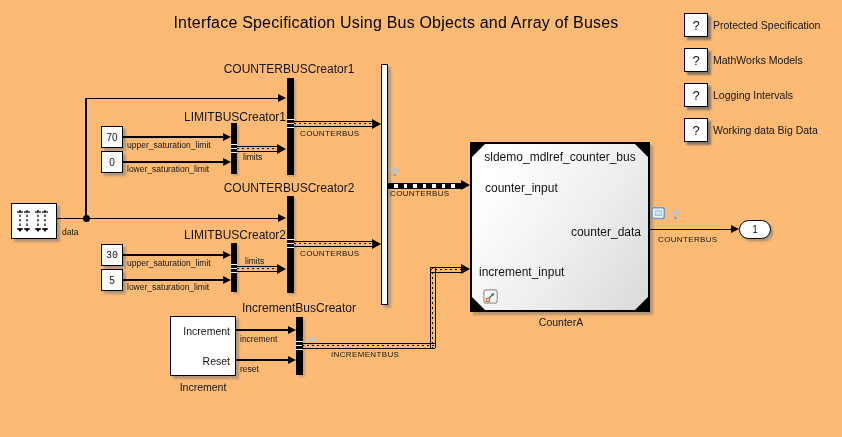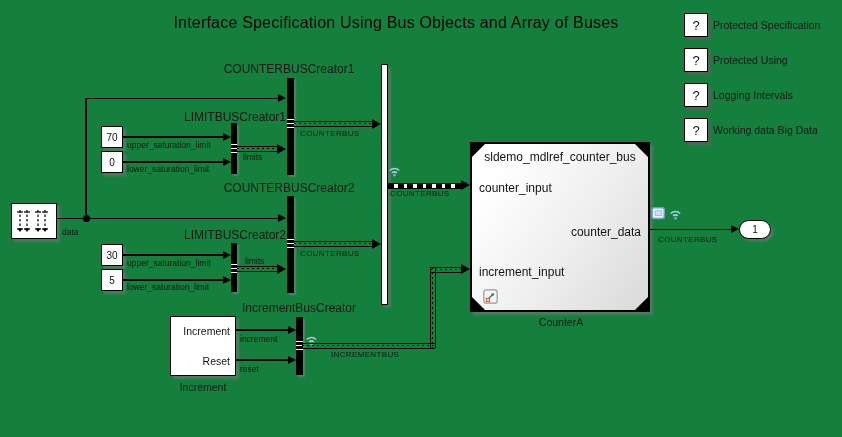--- a/index.html
+++ b/index.html
@@ -1,16 +1,16 @@
 <!DOCTYPE html>
 <html><head>
 <meta charset="utf-8">
 <style>
   html,body{margin:0;padding:0;background:#fff;}
-  #canvas{position:relative;width:842px;height:437px;background:#15803d;overflow:hidden;
+  #canvas{position:relative;width:842px;height:437px;background:#fdba74;overflow:hidden;
           font-family:"Liberation Sans",sans-serif;color:#111;}
   .lbl{position:absolute;white-space:nowrap;color:#141414;}
   .fs8{font-size:8px;letter-spacing:0.35px;}
   .fs85{font-size:8.5px;}
   .fs10{font-size:12px;}
   .fs105{font-size:10.5px;}
   .ctr{transform:translateX(-50%);}
   .blk{position:absolute;background:#fff;border:1.6px solid #000;box-sizing:border-box;
        box-shadow:2.5px 2.5px 2px rgba(120,120,120,.55);}
   .wire-h{position:absolute;height:1.4px;background:#000;}
@@ -41,21 +41,21 @@
 </head>
 <body>
 
 <div id="canvas">
 
   <div class="lbl" style="left:152px;top:14px;width:488px;text-align:center;font-size:16px;letter-spacing:0.2px;color:#000;">Interface Specification Using Bus Objects and Array of Buses</div>
 
   <div class="helpbtn" style="left:684px;top:13px;">?</div>
   <div class="lbl fs105" style="left:713px;top:18.5px;">Protected Specification</div>
   <div class="helpbtn" style="left:684px;top:48px;">?</div>
-  <div class="lbl fs105" style="left:713px;top:53.5px;">Protected Using</div>
+  <div class="lbl fs105" style="left:713px;top:53.5px;">MathWorks Models</div>
   <div class="helpbtn" style="left:684px;top:83px;">?</div>
   <div class="lbl fs105" style="left:713px;top:88.5px;">Logging Intervals</div>
   <div class="helpbtn" style="left:684px;top:118px;">?</div>
   <div class="lbl fs105" style="left:713px;top:123.5px;">Working data Big Data</div>
 
   <div class="blk" style="left:11px;top:203px;width:46px;height:36px;">
     <svg class="badge" width="40" height="28" viewBox="0 0 40 28" style="left:1px;top:2px;">
       <g stroke="#000" stroke-width="1.2" fill="none">
         <line x1="7" y1="4" x2="7" y2="24" stroke-dasharray="2.5,2"></line>
         <line x1="14" y1="4" x2="14" y2="24" stroke-dasharray="2.5,2"></line>
@@ -79,21 +79,21 @@
     </svg>
   </div>
   <div class="lbl fs85" style="left:62px;top:226.5px;">data</div>
 
   <div class="blk" style="left:101px;top:126px;width:22px;height:22px;display:flex;align-items:center;justify-content:center;font-size:10px;">
     <span>70</span>
     </div>
   <div class="blk" style="left:101px;top:151px;width:22px;height:22px;display:flex;align-items:center;justify-content:center;font-size:10px;">
     <span>0</span>
     </div>
-  <div class="blk" style="left:101px;top:244px;width:22px;height:22px;display:flex;align-items:center;justify-content:center;font-size:10px;">
+  <div class="blk" style="left:101px;top:244px;width:22px;height:22px;display:flex;align-items:center;justify-content:center;font-size:10px;font-family:Liberation Mono, monospace;">
     <span>30</span>
     </div>
   <div class="blk" style="left:101px;top:269px;width:22px;height:22px;display:flex;align-items:center;justify-content:center;font-size:10px;">
     <span>5</span>
     </div>
 
   <div class="lbl fs85" style="left:127px;top:139.5px;">upper_saturation_limit</div>
   <div class="lbl fs85" style="left:127px;top:164px;">lower_saturation_limit</div>
   <div class="lbl fs85" style="left:127px;top:258px;">upper_saturation_limit</div>
   <div class="lbl fs85" style="left:127px;top:282px;">lower_saturation_limit</div>
@@ -182,21 +182,21 @@
   <div class="arrb" style="left:460.5px;top:264px;"></div>
   <div class="lbl fs8" style="left:331px;top:349.5px;">INCREMENTBUS</div>
 
   <div class="blk" style="left:470px;top:142px;width:180px;height:170px;border-width:2.6px;
               background:linear-gradient(125deg,#ffffff 15%,#ededed 60%,#d9d9d9 100%);">
     <div class="tri tri-tl" style="left:0;top:0;"></div>
     <div class="tri tri-tr" style="right:0;top:0;"></div>
     <div class="tri tri-bl" style="left:0;bottom:0;"></div>
     <div class="tri tri-br" style="right:0;bottom:0;"></div>
     <div class="lbl fs10" style="left:0;right:0;top:6px;text-align:center;position:absolute;">sldemo_mdlref_counter_bus</div>
-    <div class="lbl fs10" style="left:7px;top:37px;position:absolute;">counter_input</div>
+    <div class="lbl fs10" style="left:13px;top:37px;position:absolute;">counter_input</div>
     <div class="lbl fs10" style="left:7px;top:121px;position:absolute;">increment_input</div>
     <div class="lbl fs10" style="right:7px;top:81px;position:absolute;">counter_data</div>
     <svg class="badge" width="15" height="15" viewBox="0 0 15 15" style="left:11px;bottom:6px;">
       <rect x="0.8" y="0.8" width="13.4" height="13.4" rx="2.5" fill="#f4f4f4" stroke="#9a9a9a" stroke-width="1.2"></rect>
       <path d="M5 10.2L10.6 4.6" stroke="#2e6b72" stroke-width="1.3" fill="none"></path>
       <path d="M10.9 4.3l-3 0.6 2.4 2.4z" fill="#2e6b72"></path>
       <rect x="3.2" y="9.2" width="3.4" height="3.4" fill="#ecc" stroke="#d2691e" stroke-width="1"></rect>
     </svg>
   </div>
   <div class="lbl fs105 ctr" style="left:561px;top:316px;">CounterA</div>

